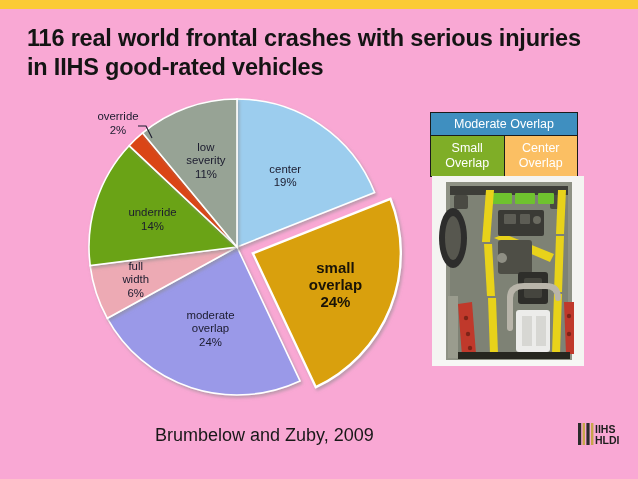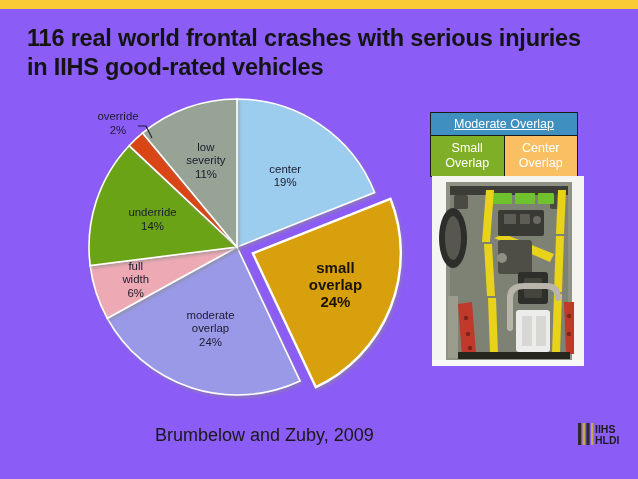--- a/index.html
+++ b/index.html
@@ -5,21 +5,21 @@
   * { box-sizing: border-box; margin: 0; padding: 0; }
   html, body {
     width: 638px; height: 479px;
     background: #ffffff;
     font-family: "Liberation Sans", sans-serif;
     overflow: hidden;
   }
   #slide {
     position: relative;
     width: 638px; height: 479px;
-    background: #8b5cf6;
+    background: #f9a8d4;
     padding-left: 41px;
   }
 
   
   .top-bar {
     position: absolute; left: 0; top: 0;
     width: 638px; height: 9px;
     background: #fbcb35;
   }
 
@@ -162,21 +162,21 @@
           <text class="slice-label" x="125.9" y="87.7">11%</text>
         </g>
 
     <polyline id="override-leader" points="58,36 66,36 72,48" fill="none" stroke="#1b1b2e" stroke-width="1.1"></polyline>
       </svg>
   </div>
 
   <div class="caption">Brumbelow and Zuby, 2009</div>
 
   <div class="legend-table">
-    <div class="legend-header" style="background: rgb(63, 143, 192); text-decoration: underline;">Moderate Overlap</div>
+    <div class="legend-header" style="background: rgb(63, 143, 192);">Moderate Overlap</div>
     <div class="legend-row">
       <div class="legend-cell small-ov" style="background: rgb(127, 174, 39);">
         <span>Small</span>
         <span>Overlap</span>
       </div>
       <div class="legend-cell center-im" style="background: rgb(251, 191, 99);">
         <span>Center</span>
         <span>Overlap</span>
       </div>
     </div>

